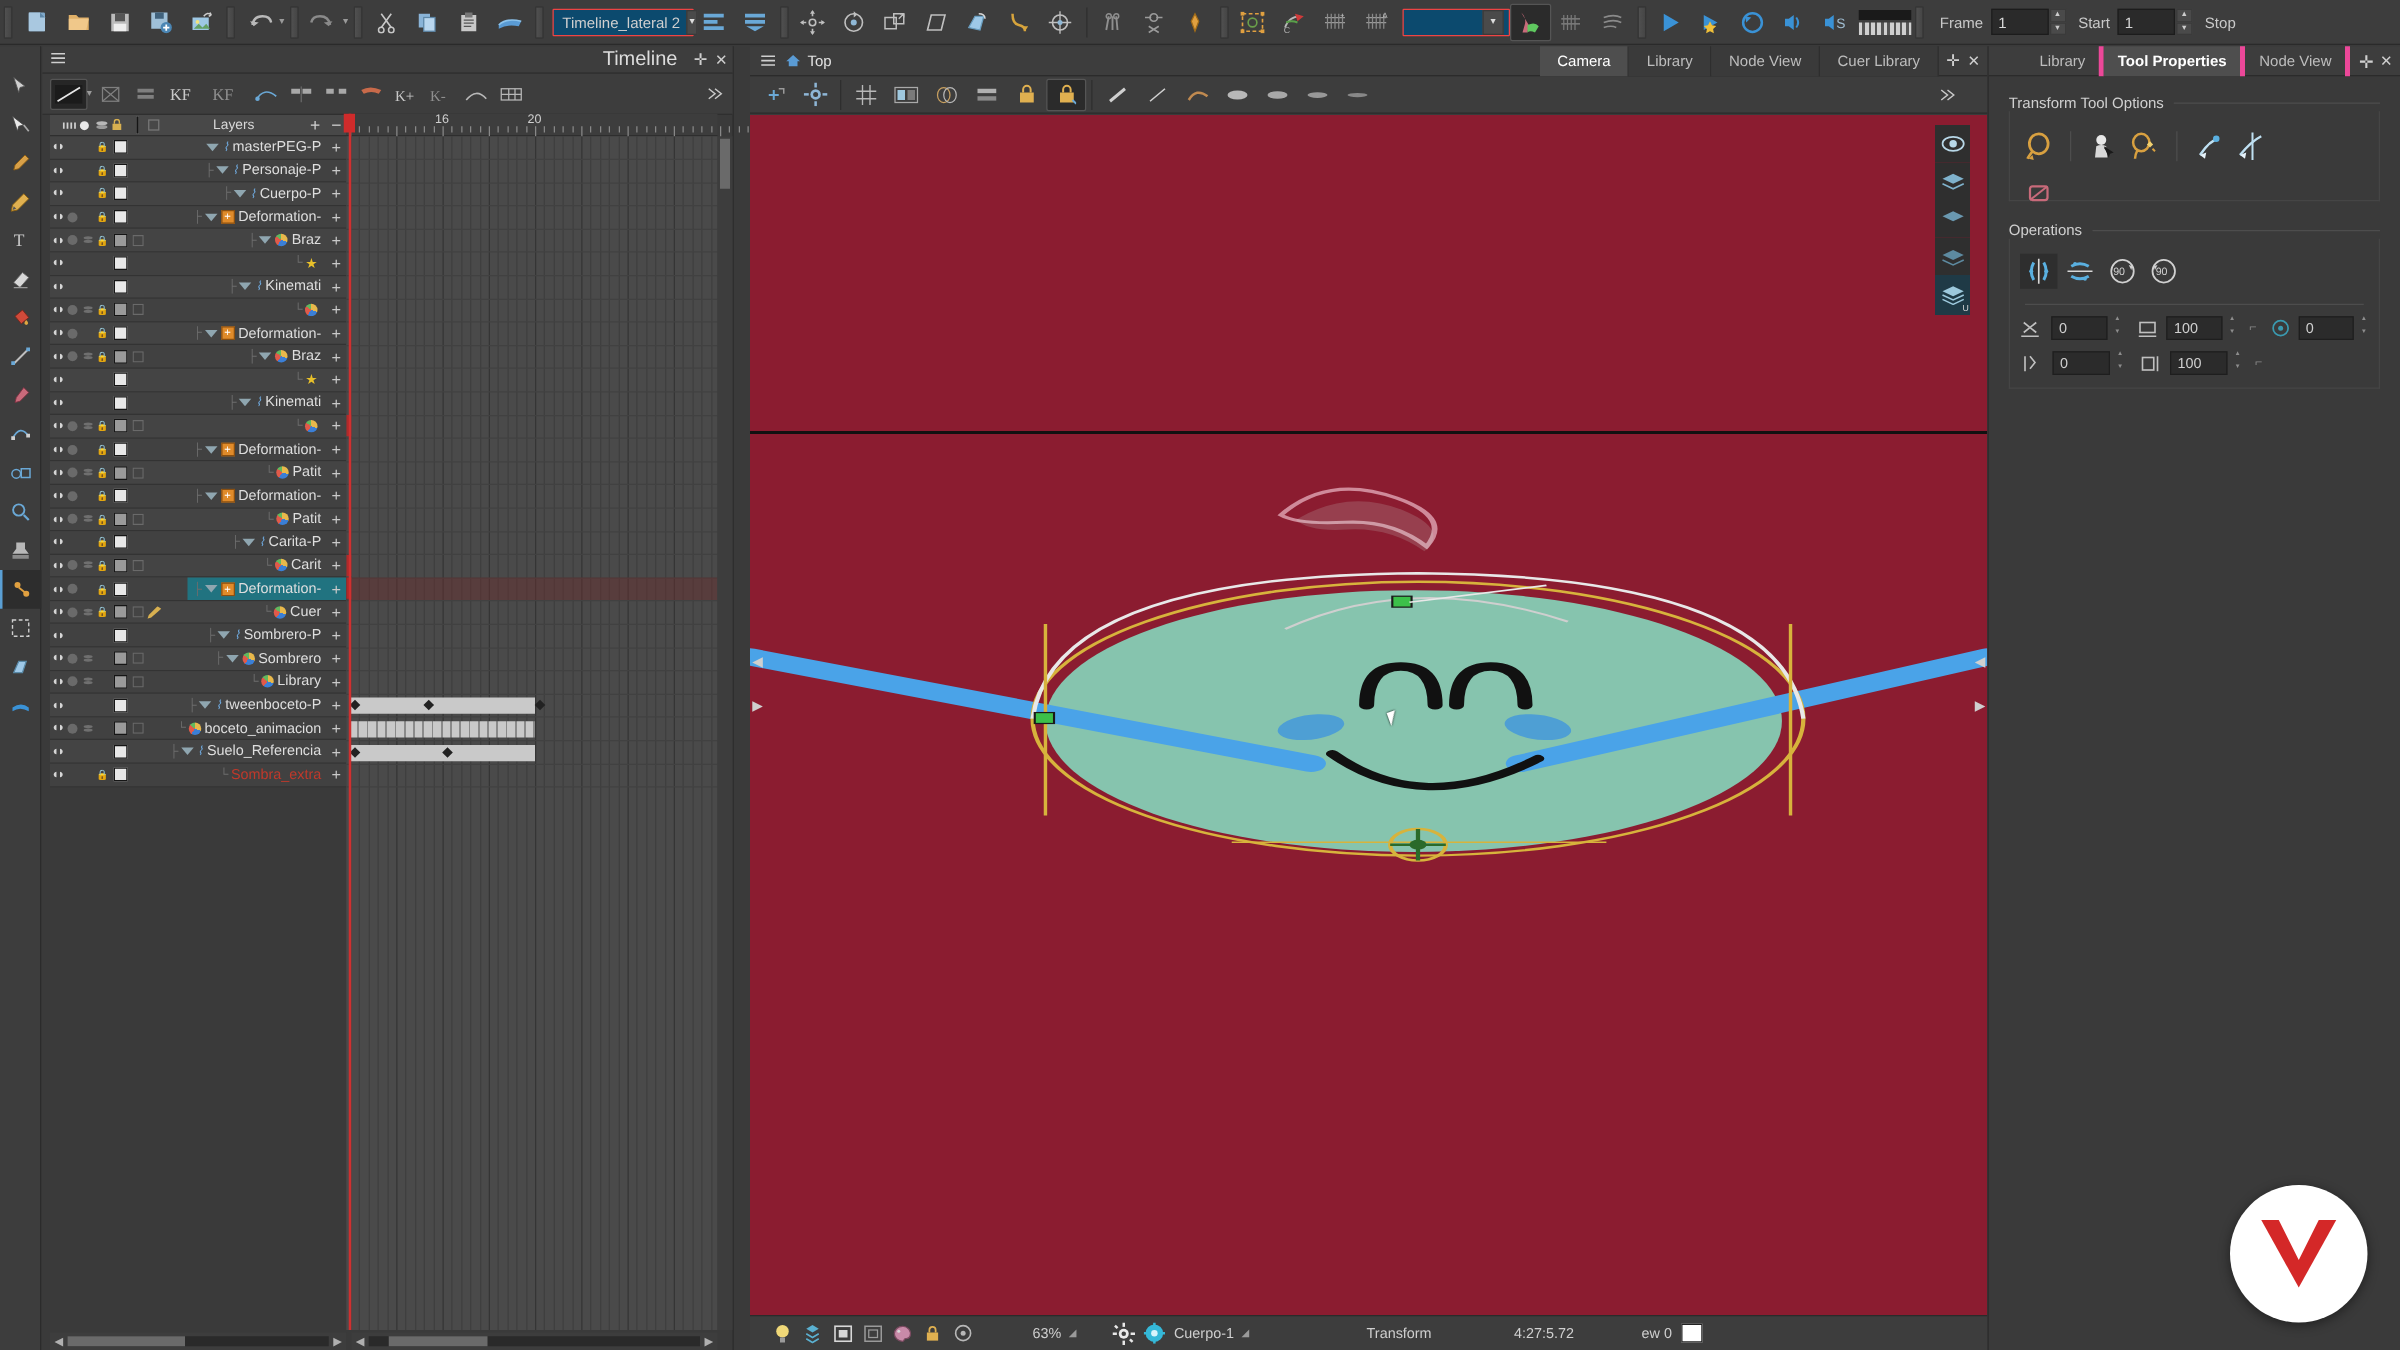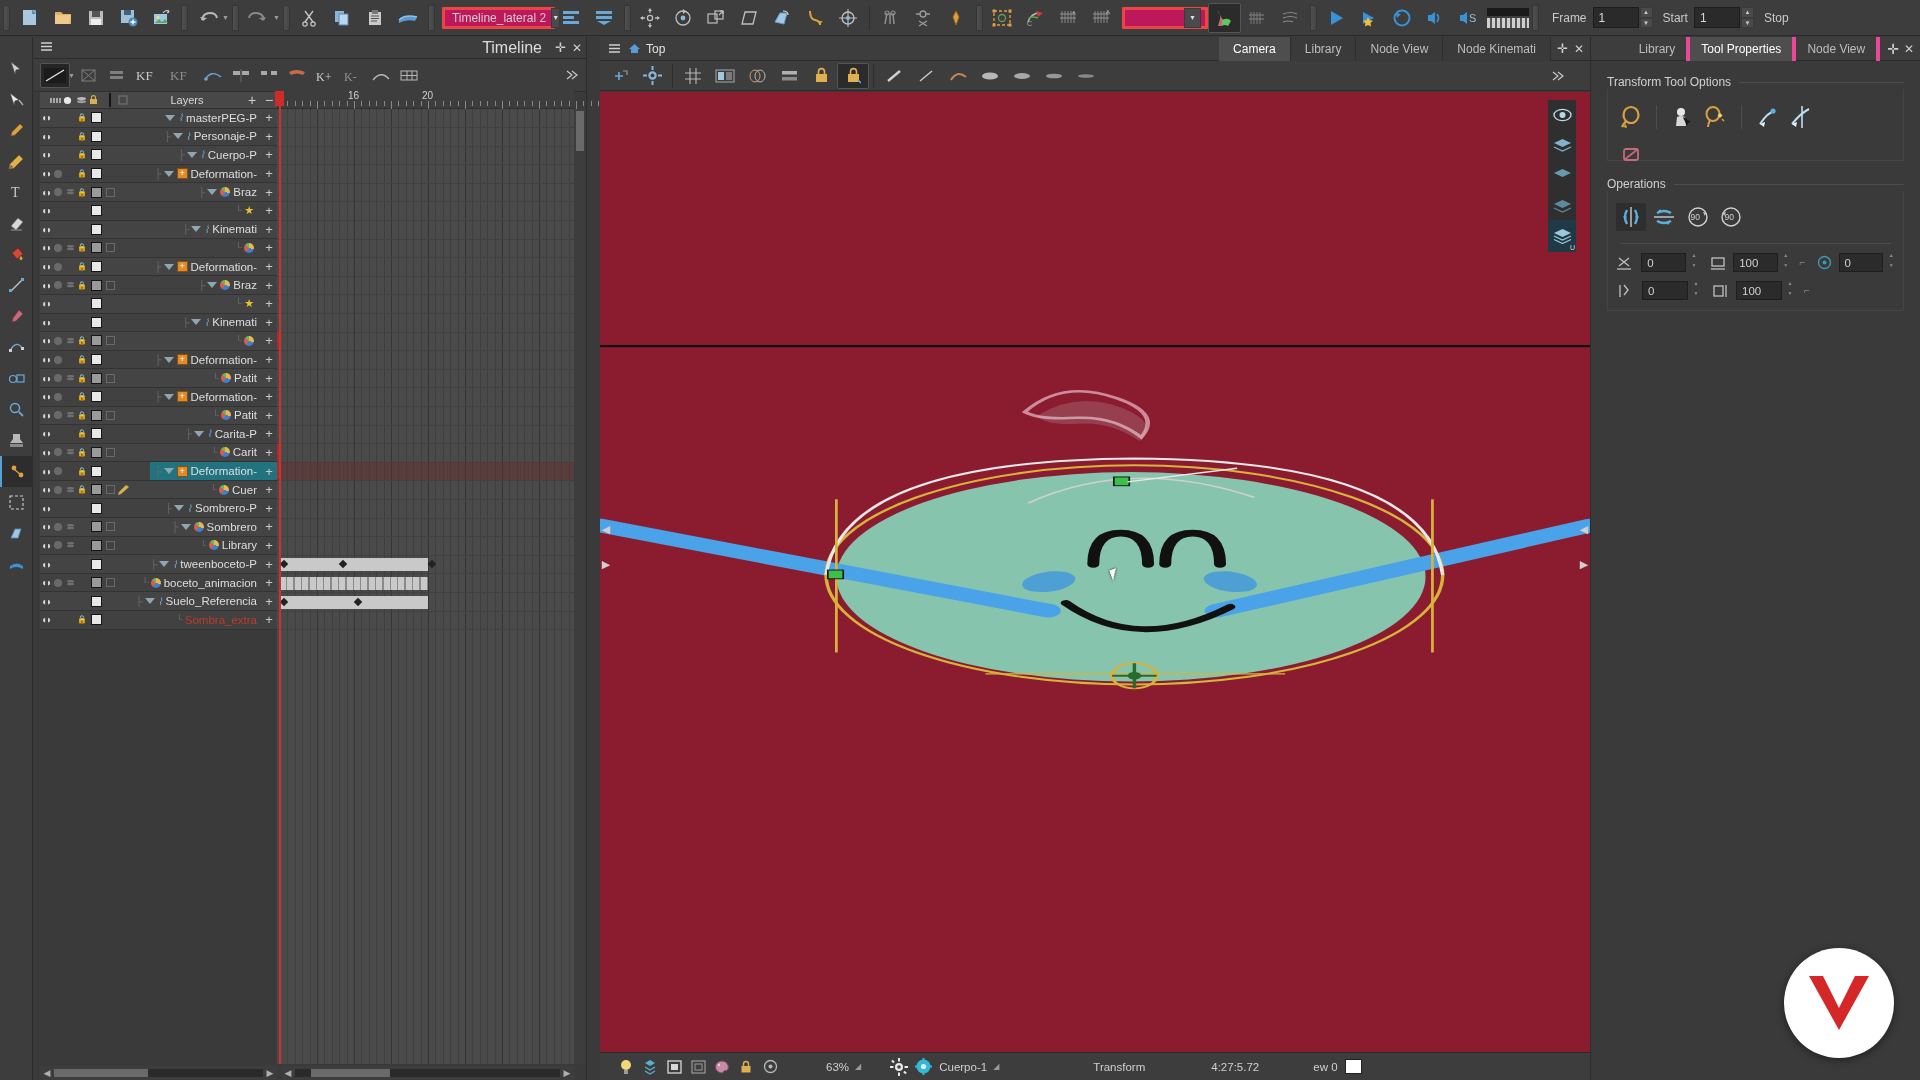--- a/index.html
+++ b/index.html
@@ -15,21 +15,21 @@
   
   .topbar{position:absolute;left:0;top:0;width:1920px;height:36px;background:#3d3d3d;
           border-bottom:1px solid #2a2a2a;display:flex;align-items:center;}
   .tb-grip{width:7px;height:26px;background:linear-gradient(90deg,#505050,#454545);
            border-radius:1px;margin:0 3px;flex:none;border:1px solid #353535;}
   .tb-btn{width:33px;height:30px;display:flex;align-items:center;justify-content:center;flex:none;
           border-radius:2px;}
   .tb-btn.on{background:#2b2b2b;border:1px solid #555;}
   .tb-sep{width:1px;height:24px;background:#2e2e2e;margin:0 4px;flex:none;}
   .tb-caret{font-size:7px;color:#9a9a9a;margin-left:-2px;}
-  .combo{height:22px;background:#be185d;border:3px solid #ef4444;display:flex;align-items:center;
+  .combo{height:22px;background:#0c4a6e;border:1px solid #ef4444;display:flex;align-items:center;
          color:#cfcfcf;font-size:12px;padding:0 4px 0 7px;border-radius:1px;}
   .combo .cv{flex:1;white-space:nowrap;}
   .combo .ca{width:17px;height:20px;background:#4a4a4a;border:1px solid #3a3a3a;display:flex;
              align-items:center;justify-content:center;font-size:7px;color:#ddd;margin-left:5px;}
   .framebox{height:21px;width:46px;background:#2a2a2a;border:1px solid #1c1c1c;color:#d8d8d8;
             font-size:12px;display:flex;align-items:center;padding-left:5px;}
   .spin{width:13px;height:21px;display:flex;flex-direction:column;margin-left:1px;}
   .spin i{flex:1;background:#4a4a4a;border:1px solid #3a3a3a;font-size:6px;color:#ccc;
           display:flex;align-items:center;justify-content:center;font-style:normal;}
   .lbl{font-size:12px;color:#c9c9c9;margin:0 6px 0 10px;white-space:nowrap;}
@@ -113,21 +113,21 @@
   .sidearrow{position:absolute;width:10px;height:16px;color:#cfcfcf;font-size:11px;
              display:flex;align-items:center;justify-content:center;}
 
   
   .rdock{position:absolute;right:0;top:37px;width:330px;bottom:0;background:#3a3a3a;
          border-left:1px solid #2b2b2b;}
   .rtabs{height:24px;background:#3d3d3d;display:flex;align-items:center;justify-content:flex-end;
          border-bottom:1px solid #2b2b2b;padding-right:2px;}
   .rtab{height:24px;padding:0 11px;display:flex;align-items:center;font-size:12px;color:#bdbdbd;
         border-right:4px solid #ec4899;}
-  .rtab.act{background:#4e4e4e;color:#fff;font-weight:normal;}
+  .rtab.act{background:#4e4e4e;color:#fff;font-weight:bold;}
   .grp{margin:14px 16px 0 16px;}
   .grplbl{font-size:12px;color:#d0d0d0;display:flex;align-items:center;gap:8px;}
   .grplbl::after{content:"";flex:1;height:1px;background:#4d4d4d;}
   .grpbody{border:1px solid #454545;border-top:none;padding:10px 8px;}
   .opbtn{width:30px;height:28px;display:inline-flex;align-items:center;justify-content:center;
          vertical-align:middle;}
   .opbtn.on{background:#2e2e2e;}
   .fieldrow{display:flex;align-items:center;gap:4px;margin-top:9px;}
   .fld{width:46px;height:19px;background:#2b2b2b;border:1px solid #1e1e1e;color:#cfcfcf;
        font-size:11.5px;display:flex;align-items:center;padding-left:5px;}
@@ -1561,21 +1561,21 @@
         <svg width="13" height="11" viewBox="0 0 13 11">
             <path d="M6.5 1L12 6h-2v4H3V6H1z" fill="#5a9bd4"></path>
           </svg>
         <span>Top</span>
       </span>
       <div style="flex:1"></div>
       <div id="cam-tabs" style="display:flex;justify-content:center;">
           <div class="ctab act">Camera</div>
           <div class="ctab">Library</div>
           <div class="ctab">Node View</div>
-          <div class="ctab">Node Kinemati</div>
+          <div class="ctab">Cuer Library</div>
         </div>
       <span style="color:#cfcfcf;font-size:13px;margin:0 6px;">✛</span>
       <span style="color:#cfcfcf;font-size:12px;margin-right:6px;">✕</span>
     </div>
 
     <div class="camtools">
       <div class="tb-btn">
         <svg width="18" height="18" viewBox="0 0 18 18">
             <path d="M4 9h8M8 5v8" stroke="#6aa8d6" stroke-width="1.6"></path>
             <path d="M12 4l4 0 0 4" stroke="#9a9a9a" stroke-width="1.2" fill="none"></path>

